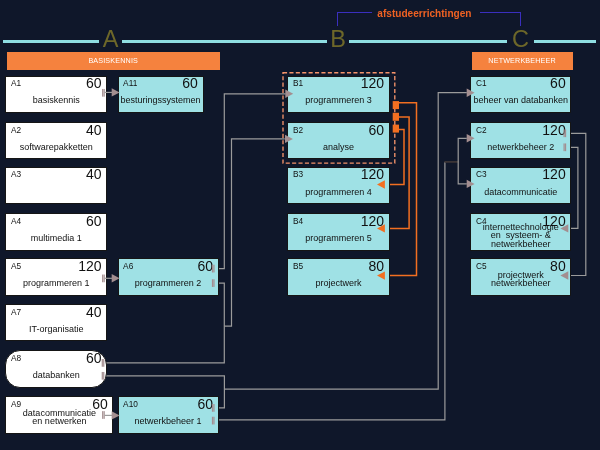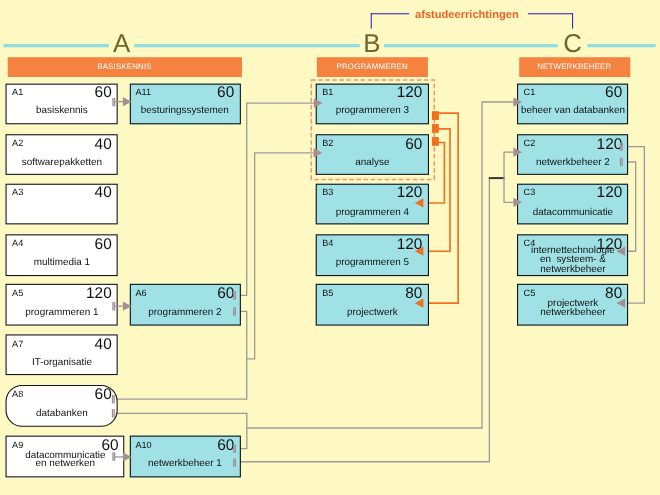--- a/index.html
+++ b/index.html
@@ -1,20 +1,20 @@
 <!DOCTYPE html>
 <html><head>
 <meta charset="utf-8">
 <title>curriculum</title>
 <style>
   html,body{margin:0;padding:0;background:#ffffff;}
 
   body{width:600px;height:450px;overflow:hidden;
        font-family:"DejaVu Sans","Liberation Sans",sans-serif;}
-  #stage{position:relative;width:600px;height:450px;background:#fef9c3;will-change:transform;}
+  #stage{position:relative;width:600px;height:450px;background:#0f172a;will-change:transform;}
   .lyr{position:absolute;left:0;top:0;width:600px;height:450px;}
 
   
   .strap{position:absolute;height:3px;background:#8fdee2;}
   .strap-letter{position:absolute;color:#6d6729;
        font-family:"Liberation Sans",sans-serif;
        font-size:23.5px;line-height:23.5px;text-align:center;}
 
   
   .hdr{position:absolute;background:#f5823e;color:#ffffff;
@@ -53,21 +53,20 @@
   <div class="strap" style="left:3.3px;top:39.5px;width:95.4px;"></div>
   <div class="strap" style="left:121.7px;top:39.5px;width:205.3px;"></div>
   <div class="strap" style="left:349.2px;top:39.5px;width:157.5px;"></div>
   <div class="strap" style="left:534.2px;top:39.5px;width:62.3px;"></div>
 
   <div class="strap-letter" style="left:98.5px;top:27.6px;width:24px;">A</div>
   <div class="strap-letter" style="left:326px;top:27.6px;width:24px;">B</div>
   <div class="strap-letter" style="left:508.5px;top:27.6px;width:24px;">C</div>
 
   <div class="hdr" style="left:6.8px;top:52px;width:212.8px;height:17.5px;">BASISKENNIS</div>
-  <div class="hdr" style="left:288px;top:52px;width:100.8px;height:17.5px;">PROGRAMMEREN</div>
   <div class="hdr" style="left:471.5px;top:52px;width:101.2px;height:17.5px;">NETWERKBEHEER</div>
 
   <svg class="lyr" id="links" viewBox="0 0 600 450">
       <polyline points="214.4,268.6 224.3,268.6 224.3,93.8 285.6,93.8" fill="none" stroke="#9b9b9b" stroke-width="1.2" stroke-linecap="butt" stroke-linejoin="miter"></polyline>
       <polyline points="214.4,283.1 224.3,283.1 224.3,362.9 104.3,362.9" fill="none" stroke="#9b9b9b" stroke-width="1.2" stroke-linecap="butt" stroke-linejoin="miter"></polyline>
       <polyline points="224.3,326.2 231.5,326.2 231.5,138.9 284.7,138.9" fill="none" stroke="#9b9b9b" stroke-width="1.2" stroke-linecap="butt" stroke-linejoin="miter"></polyline>
       <polyline points="104.3,375.8 224.4,375.8 224.4,407.9 214.4,407.9" fill="none" stroke="#9b9b9b" stroke-width="1.2" stroke-linecap="butt" stroke-linejoin="miter"></polyline>
       <polyline points="224.4,389.1 438.2,389.1 438.2,92.7 466.8,92.7" fill="none" stroke="#9b9b9b" stroke-width="1.2" stroke-linecap="butt" stroke-linejoin="miter"></polyline>
       <polyline points="214.4,419.8 444.9,419.8 444.9,161.9" fill="none" stroke="#9b9b9b" stroke-width="1.2" stroke-linecap="butt" stroke-linejoin="miter"></polyline>
       <polyline points="444.4,161.9 458.7,161.9" fill="none" stroke="#3a3436" stroke-width="1.8" stroke-linecap="butt" stroke-linejoin="miter"></polyline>
@@ -112,21 +111,21 @@
       <div class="box" style="left: 5.4px; top: 350.2px; width: 101.8px; height: 37.4px; border-radius: 15px;">
         <span class="code">A8</span>
         <span class="pts">60</span>
         <span class="ttl">databanken</span>
       </div>
       <div class="box l2" style="left: 5.4px; top: 396.4px; width: 108px; height: 37.4px;">
         <span class="code">A9</span>
         <span class="pts">60</span>
         <span class="ttl">datacommunicatie<br>en&nbsp;netwerken</span>
       </div>
-      <div class="box tint" style="left: 117.5px; top: 75.5px; width: 101px; height: 37.4px;">
+      <div class="box tint" style="left: 117.5px; top: 75.5px; width: 86px; height: 37.4px;">
         <span class="code">A11</span>
         <span class="pts">60</span>
         <span class="ttl">besturingssystemen</span>
       </div>
       <div class="box tint" style="left: 117.5px; top: 258.3px; width: 101.2px; height: 37.4px;">
         <span class="code">A6</span>
         <span class="pts">60</span>
         <span class="ttl">programmeren&nbsp;2</span>
       </div>
       <div class="box tint" style="left: 117.5px; top: 396.4px; width: 101.2px; height: 37.4px; padding-left: 32px;">

